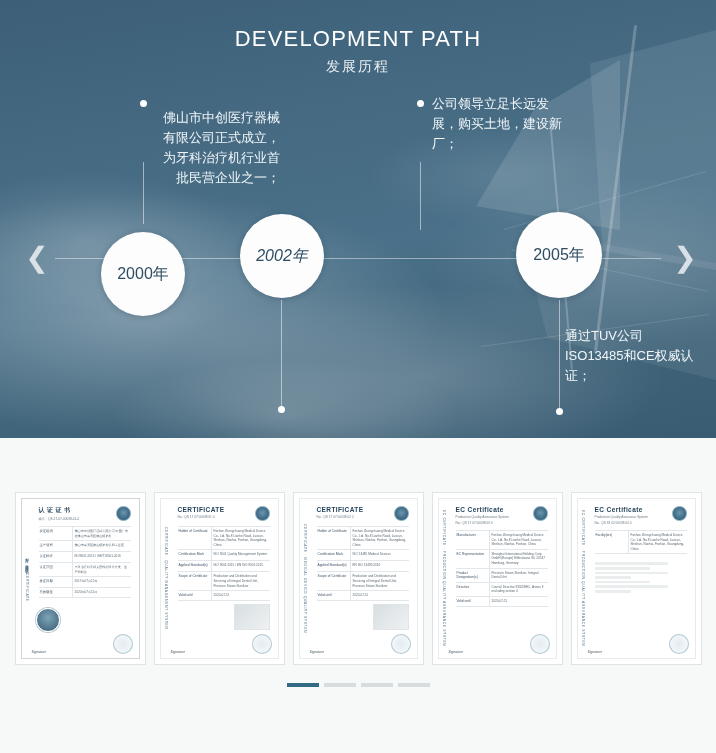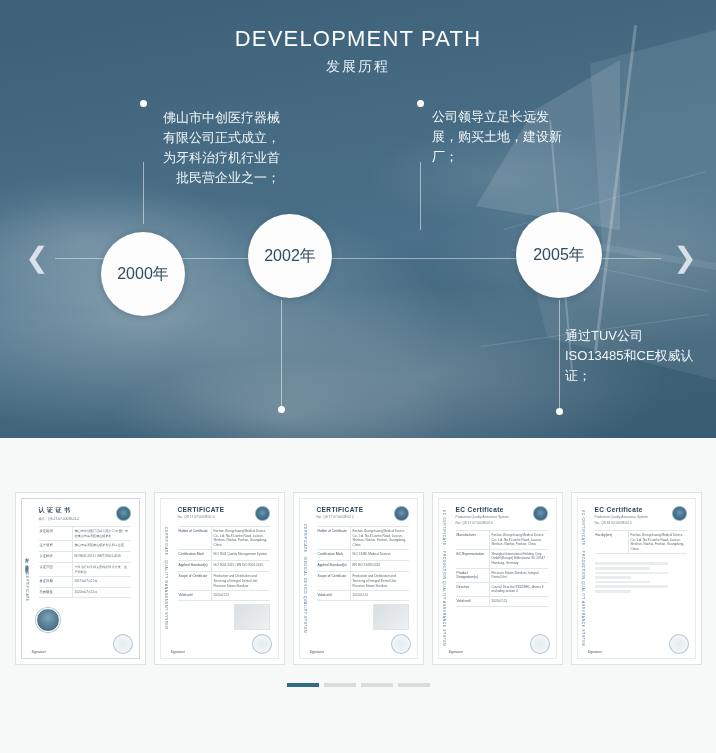--- a/index.html
+++ b/index.html
@@ -232,27 +232,27 @@
     <div class="arrow left">❮</div>
     <div class="arrow right">❯</div>
 
     <div class="note" style="left:152px; top:108px; text-align:right; width:128px;">佛山市中创医疗器械有限公司正式成立，为牙科治疗机行业首批民营企业之一；</div>
     <div class="stem" style="left:143px; top:162px; height:62px;"></div>
     <div class="dot" style="left:140px; top:100px;"></div>
     <div class="node" style="left:101px; top:232px; width:84px; height:84px;">
       <span>2000年</span>
     </div>
 
-    <div class="node" style="left:248px; top:214px; width:84px; height:84px;">
+    <div class="node" style="left:240px; top:214px; width:84px; height:84px;font-style:italic;">
       <span>2002年</span>
     </div>
     <div class="stem" style="left:281px; top:300px; height:108px;"></div>
     <div class="dot" style="left:278px; top:406px;"></div>
 
-    <div class="note" style="left:432px; top:108px; width:136px;font-family:Liberation Mono, monospace;">公司领导立足长远发展，购买土地，建设新厂；</div>
+    <div class="note" style="left:432px; top:94px; width:136px;">公司领导立足长远发展，购买土地，建设新厂；</div>
     <div class="stem" style="left:420px; top:162px; height:68px;"></div>
     <div class="dot" style="left:417px; top:100px;"></div>
 
     <div class="node" style="left:516px; top:212px; width:86px; height:86px;align-items:center;">
       <span>2005年</span>
     </div>
     <div class="stem" style="left:559px; top:300px; height:110px;"></div>
     <div class="dot" style="left:556px; top:408px;"></div>
     <div class="note" style="left:565px; top:326px; width:132px;">通过TUV公司ISO13485和CE权威认证；</div>
   </div>

